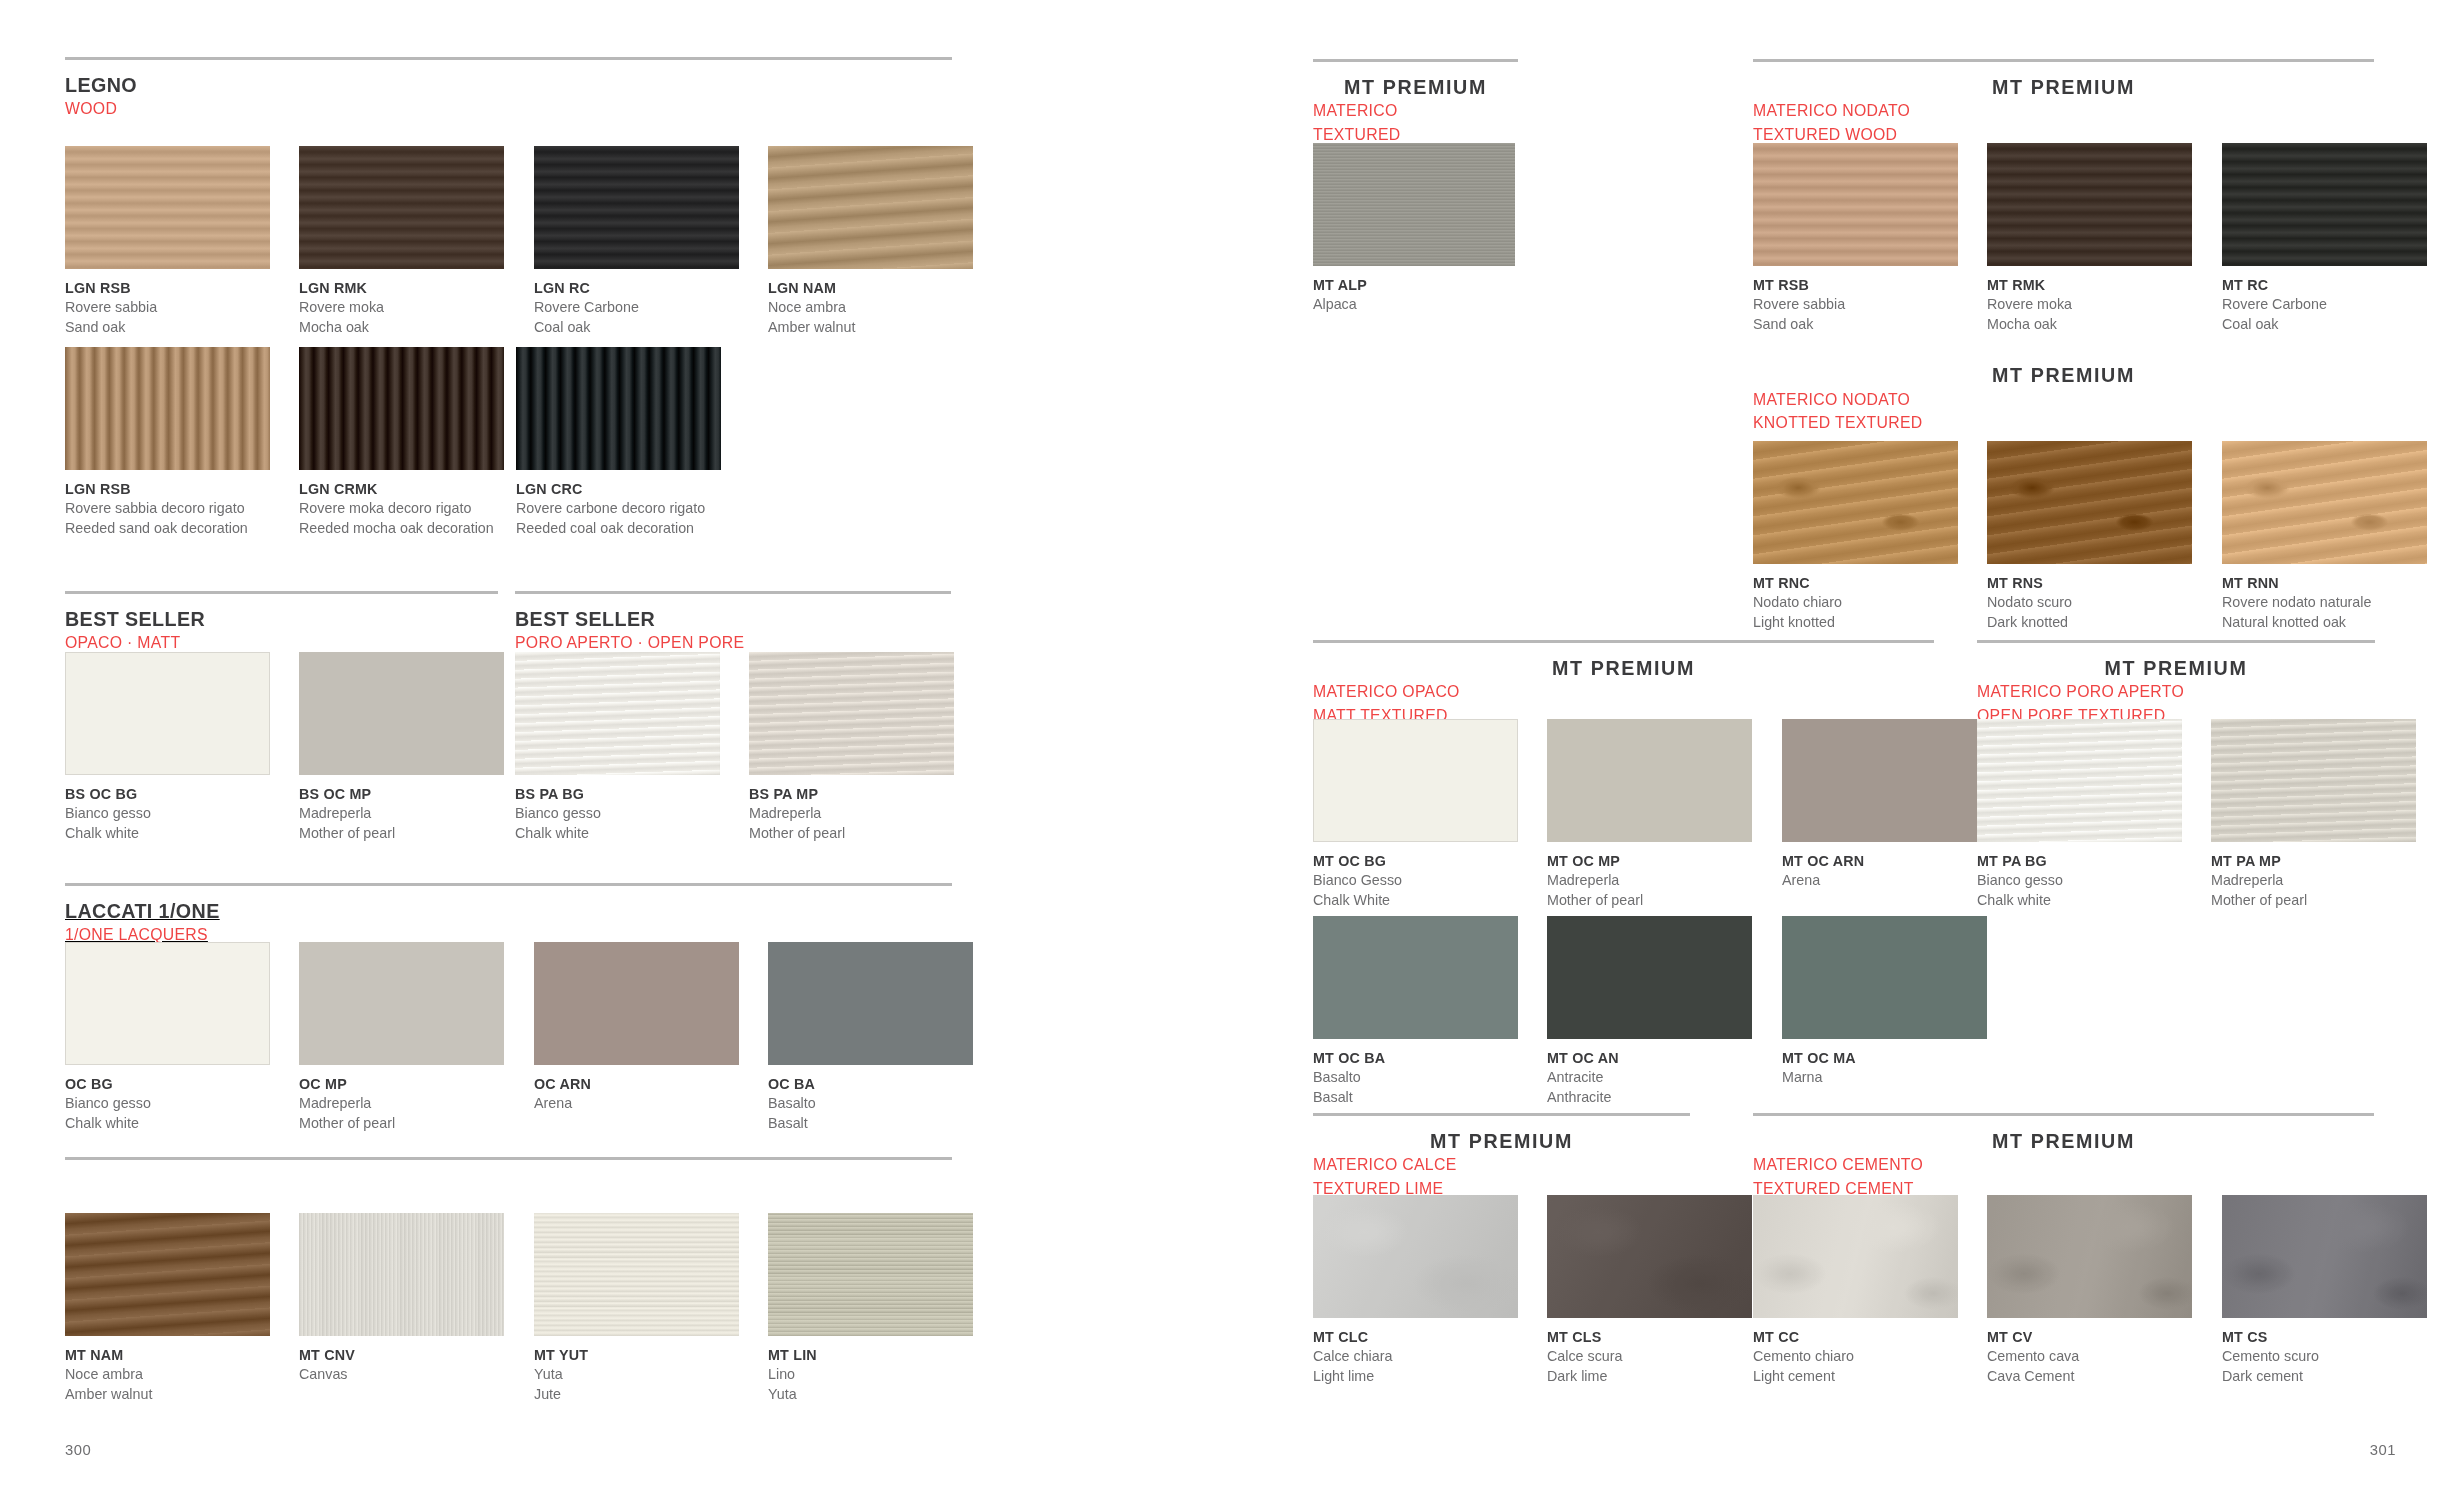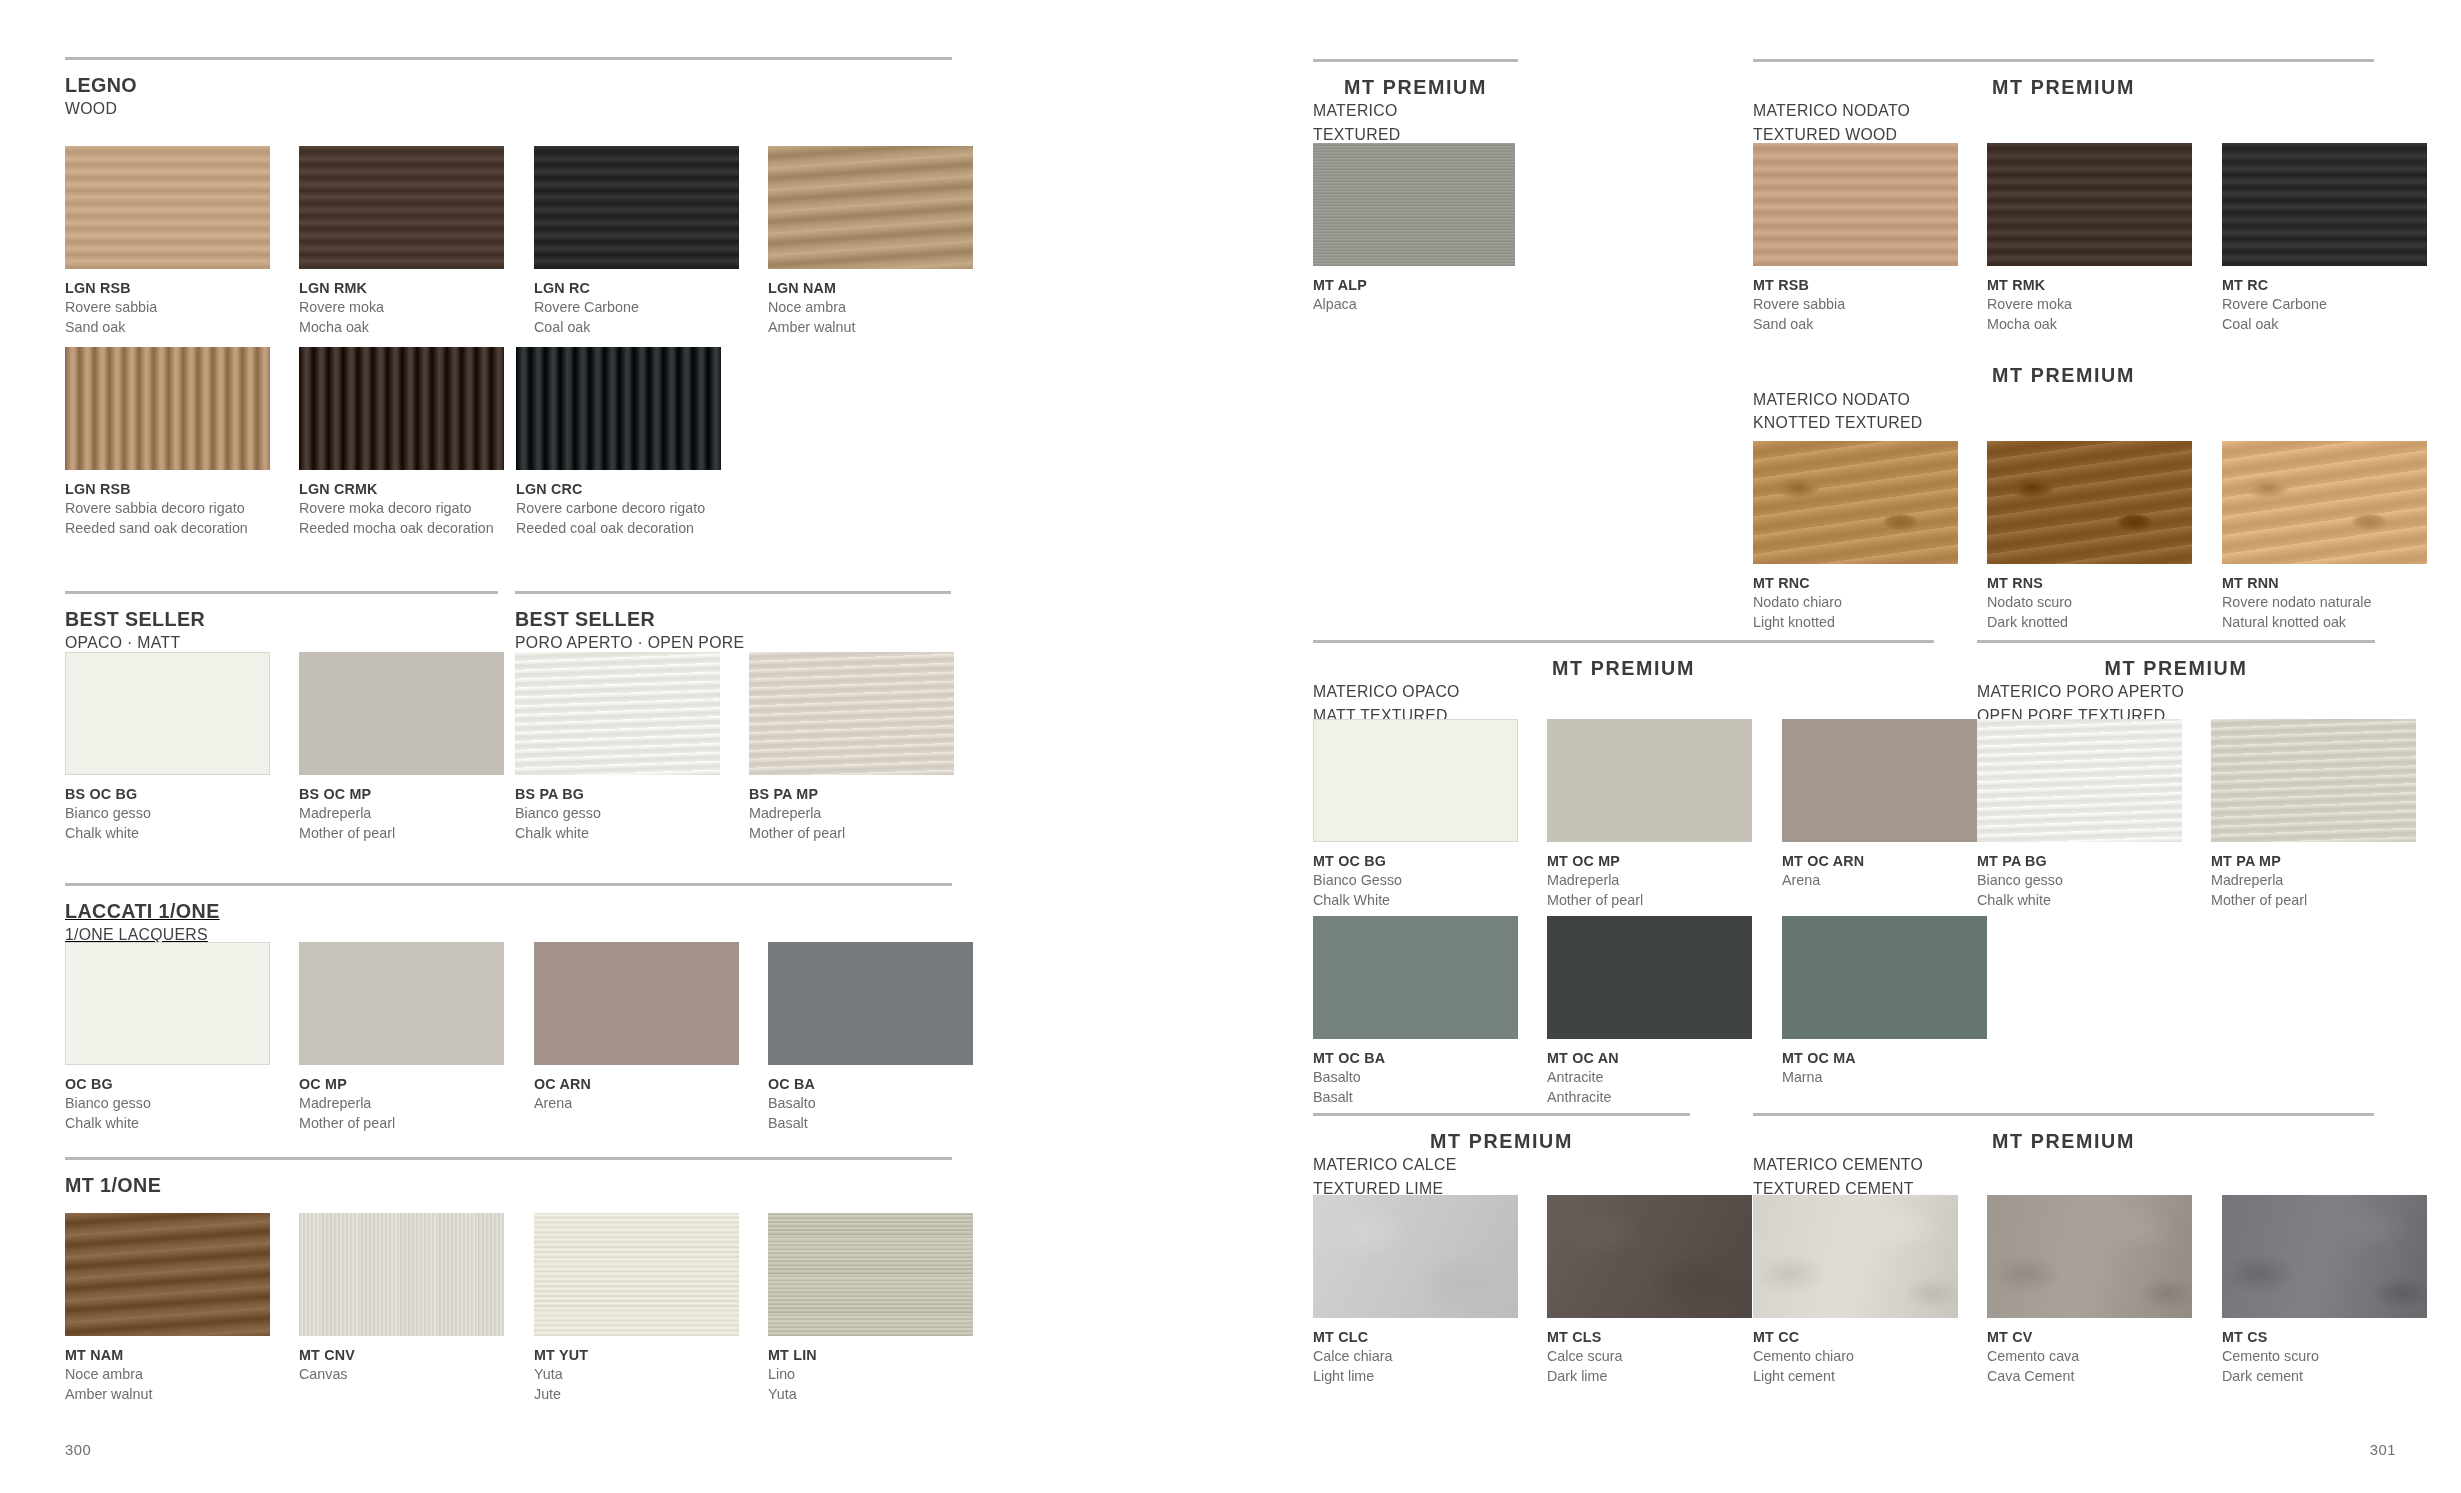--- a/index.html
+++ b/index.html
@@ -45,21 +45,21 @@
     color: #3b3b3d;
     line-height: 1.15;
     margin: 0;
     white-space: nowrap;
   }
   .sec-title.wide { letter-spacing: 1.6px; text-align: center; }
   .sec-sub {
     font-size: 15.8px;
     font-weight: normal;
     letter-spacing: 0.3px;
-    color: #404040;
+    color: #ef4444;
     line-height: 1.35;
     margin: 2px 0 0 0;
     white-space: nowrap;
   }
 
   
   .swatch-row { position: absolute; }
   .swatch {
     position: absolute;
     top: 0;
@@ -130,21 +130,20 @@
       </div>
 
       <div class="section" id="sec-laccati" style="left:65px; top:883px; width:887px;text-decoration:underline;">
         <div class="rule"></div>
         <div class="sec-title">LACCATI 1/ONE</div>
         <div class="sec-sub">1/ONE LACQUERS</div>
       </div>
 
       <div class="section" id="sec-mt-one" style="left:65px; top:1157px; width:887px;">
         <div class="rule"></div>
-        <div class="sec-title">MT 1/ONE</div>
       </div>
 
       <div class="folio" id="folio-left">300</div>
     <div class="swatch-row" style="left: 65px; top: 146px;">
           <div class="swatch" style="left: 0px; width: 205px;">
             <div class="chip" style="background: rgb(198, 165, 133);">
               <div class="grain" style="background: repeating-linear-gradient(rgb(210, 177, 145) 0px, rgb(198, 165, 133) 3px, rgb(184, 151, 119) 5.9px, rgb(198, 165, 133) 9.9px, rgb(210, 177, 145) 12.8px), linear-gradient(90deg, rgb(184, 151, 119) 0%, rgb(198, 165, 133) 25%, rgb(210, 177, 145) 55%, rgb(198, 165, 133) 80%, rgb(184, 151, 119) 100%); opacity: 0.9;"></div>
             </div>
             <div class="caption">
               <div class="code">LGN RSB</div>

